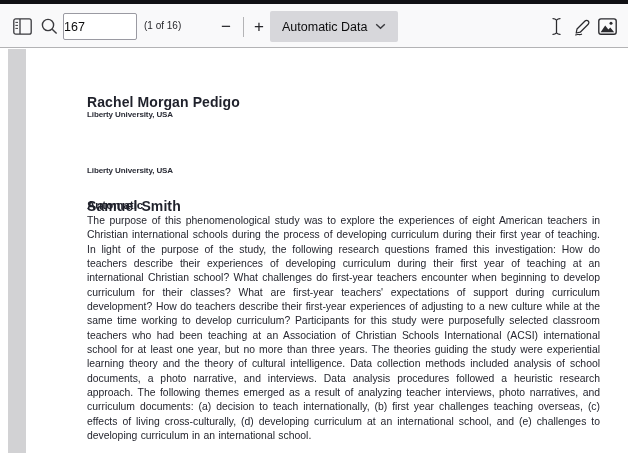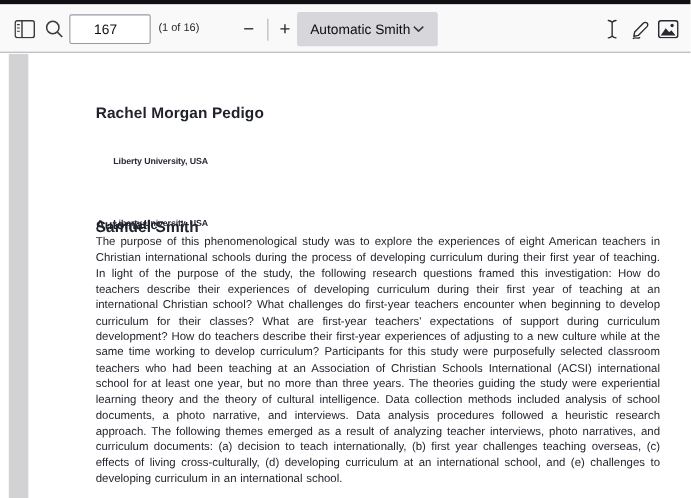--- a/index.html
+++ b/index.html
@@ -13,21 +13,21 @@
   .toolbar { position:absolute; top:4px; left:0; width:628px; height:44px;
              background:#f9f9fa; border-bottom:1px solid #b3b3b5; }
   .tool-btn { position:absolute; background:transparent; border:none; padding:0; cursor:pointer;
               display:flex; align-items:center; justify-content:center; }
   .btn-sidebar { left:12px; top:13px; width:20px; height:18px; }
   .btn-search  { left:40px; top:13px; width:18px; height:18px; }
 
   .page-input { position:absolute; left:63px; top:9px; width:74px; height:27px;
                 border:1px solid #9a9aa2; border-radius:2px; background:#fff;
                 font-family:"Liberation Sans", sans-serif; font-size:12.5px; color:#0c0c0d;
-                text-align:center; padding-right:8px; }
+                text-align:left; padding-right:8px; }
   .page-count { position:absolute; left:144px; top:16px; font-size:10px; color:#26262a; }
 
   .btn-zoom-out { left:213px; top:11px; width:26px; height:24px; font-size:17px; font-weight:300; color:#26262a; }
   .toolbar-sep { position:absolute; left:243px; top:13px; width:1px; height:20px; background:#b4b4b6; }
   .btn-zoom-in  { left:246px; top:11px; width:26px; height:24px; font-size:17px; font-weight:300; color:#26262a; }
 
   .zoom-select { position:absolute; left:270px; top:7px; width:128px; height:31px;
                  background:#d7d7db; border-radius:2px; display:flex; align-items:center;
                  padding:0 12px; cursor:pointer; }
   .zoom-select .zoom-label { font-size:12.5px; color:#0c0c0d; flex:1; }
@@ -36,21 +36,21 @@
   .btn-draw    { left:572px; top:12px; width:20px; height:20px; }
   .btn-image   { left:597px; top:13px; width:20px; height:18px; }
 
   
   .content { position:absolute; top:49px; left:0; width:628px; height:404px; background:#ffffff; }
   .gutter  { position:absolute; top:0; left:8px; width:18px; height:404px; background:#d2d2d4; }
   .page    { position:absolute; top:0; left:26px; width:602px; height:404px; background:#ffffff; }
 
   .doc { position:absolute; left:61px; top:0; width:513px; color:#23242c; }
   .author-name { position:absolute; left:0; font-size:14px; font-weight:700; letter-spacing:0.1px; color:#1f212b; }
-  .author-affil { position:absolute; left:16px; font-size:8px; font-weight:700; letter-spacing:-0.1px; color:#2a2c36;margin-top:32px; }
+  .author-affil { position:absolute; left:0; font-size:8px; font-weight:700; letter-spacing:-0.1px; color:#2a2c36; }
   .n1 { top:45px; } .a1 { top:61px; } .n2 { top:101px;margin-top:48px; } .a2 { top:117px; }
   .abstract-heading { position:absolute; left:0; top:150px; font-size:11.5px; font-weight:700; color:#1f212b; }
   .abstract-text { position:absolute; left:0; top:165px; width:513px;
                    font-size:10.4px; line-height:14.35px; color:#25262f;
                    text-align:justify; letter-spacing:0px; word-spacing:0.5px; }
   svg { display:block; }
 </style>
 </head>
 <body>
 
@@ -83,21 +83,21 @@
 
     <input class="page-input" value="167" style="">
 
     <span class="page-count">(1 of 16)</span>
 
     <button class="tool-btn btn-zoom-out">−</button>
     <div class="toolbar-sep"></div>
     <button class="tool-btn btn-zoom-in">+</button>
 
     <div class="zoom-select">
-      <span class="zoom-label">Automatic Smith</span>
+      <span class="zoom-label">Automatic Data</span>
       <span>
         <svg width="11" height="7" viewBox="0 0 11 7">
           <polyline points="1.2,1.2 5.5,5.3 9.8,1.2" fill="none" stroke="#3a3a3e" stroke-width="1.4"></polyline>
         </svg>
       </span>
     </div>
 
     <button class="tool-btn btn-textsel">
       <span>
         <svg width="11" height="19" viewBox="0 0 11 19">

